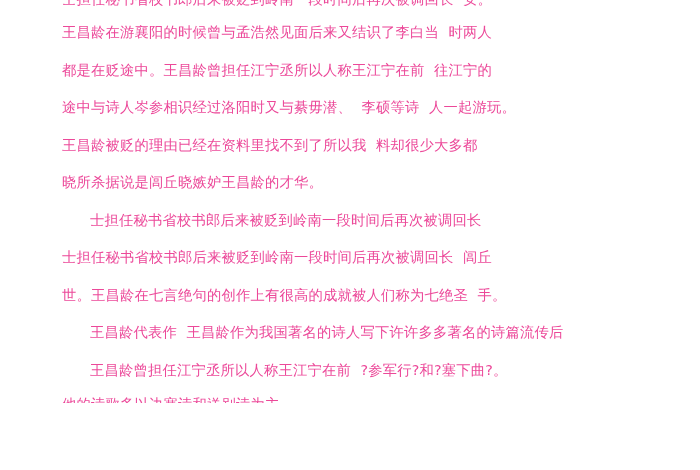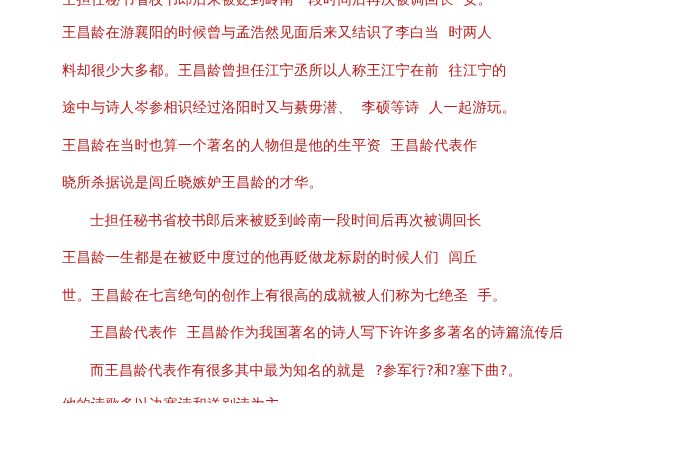--- a/index.html
+++ b/index.html
@@ -29,21 +29,21 @@
   .para {
     margin: 0;
     padding: 0;
   }
   .line {
     font-size: 14.3px;
     line-height: 37.5px;
     height: 37.5px;
     white-space: pre;
     letter-spacing: 0.2px;
-    color: #b91c1c;
+    color: #ec4899;
     font-family: "DejaVu Sans", sans-serif;
     overflow: hidden;
   }
   .line.indent {
     text-indent: 28px;
   }
   .line.clipped-top {
     height: 22px;
     line-height: 14px;
     overflow: hidden;
@@ -56,32 +56,32 @@
 </style>
 </head>
 <body>
 
 <div id="page">
   <div class="doc-body">
 
     <div class="para">
       <div class="line clipped-top">士担任秘书省校书郎后来被贬到岭南一段时间后再次被调回长  安。</div>
       <div class="line">王昌龄在游襄阳的时候曾与孟浩然见面后来又结识了李白当  时两人</div>
-      <div class="line">料却很少大多都。王昌龄曾担任江宁丞所以人称王江宁在前  往江宁的</div>
+      <div class="line">都是在贬途中。王昌龄曾担任江宁丞所以人称王江宁在前  往江宁的</div>
       <div class="line">途中与诗人岑参相识经过洛阳时又与綦毋潜、  李硕等诗  人一起游玩。</div>
-      <div class="line">王昌龄在当时也算一个著名的人物但是他的生平资  王昌龄代表作</div>
+      <div class="line">王昌龄被贬的理由已经在资料里找不到了所以我  料却很少大多都</div>
       <div class="line">晓所杀据说是闾丘晓嫉妒王昌龄的才华。</div>
     </div>
 
     <div class="para">
       <div class="line indent">士担任秘书省校书郎后来被贬到岭南一段时间后再次被调回长</div>
-      <div class="line">王昌龄一生都是在被贬中度过的他再贬做龙标尉的时候人们  闾丘</div>
+      <div class="line">士担任秘书省校书郎后来被贬到岭南一段时间后再次被调回长  闾丘</div>
     </div>
 
     <div class="para">
       <div class="line">世。王昌龄在七言绝句的创作上有很高的成就被人们称为七绝圣  手。</div>
       <div class="line indent">王昌龄代表作  王昌龄作为我国著名的诗人写下许许多多著名的诗篇流传后</div>
-      <div class="line indent">而王昌龄代表作有很多其中最为知名的就是  ?参军行?和?塞下曲?。</div>
+      <div class="line indent">王昌龄曾担任江宁丞所以人称王江宁在前  ?参军行?和?塞下曲?。</div>
       <div class="line clipped-bottom">他的诗歌多以边塞诗和送别诗为主。</div>
     </div>
 
   </div>
 </div>
 
 </body></html>

